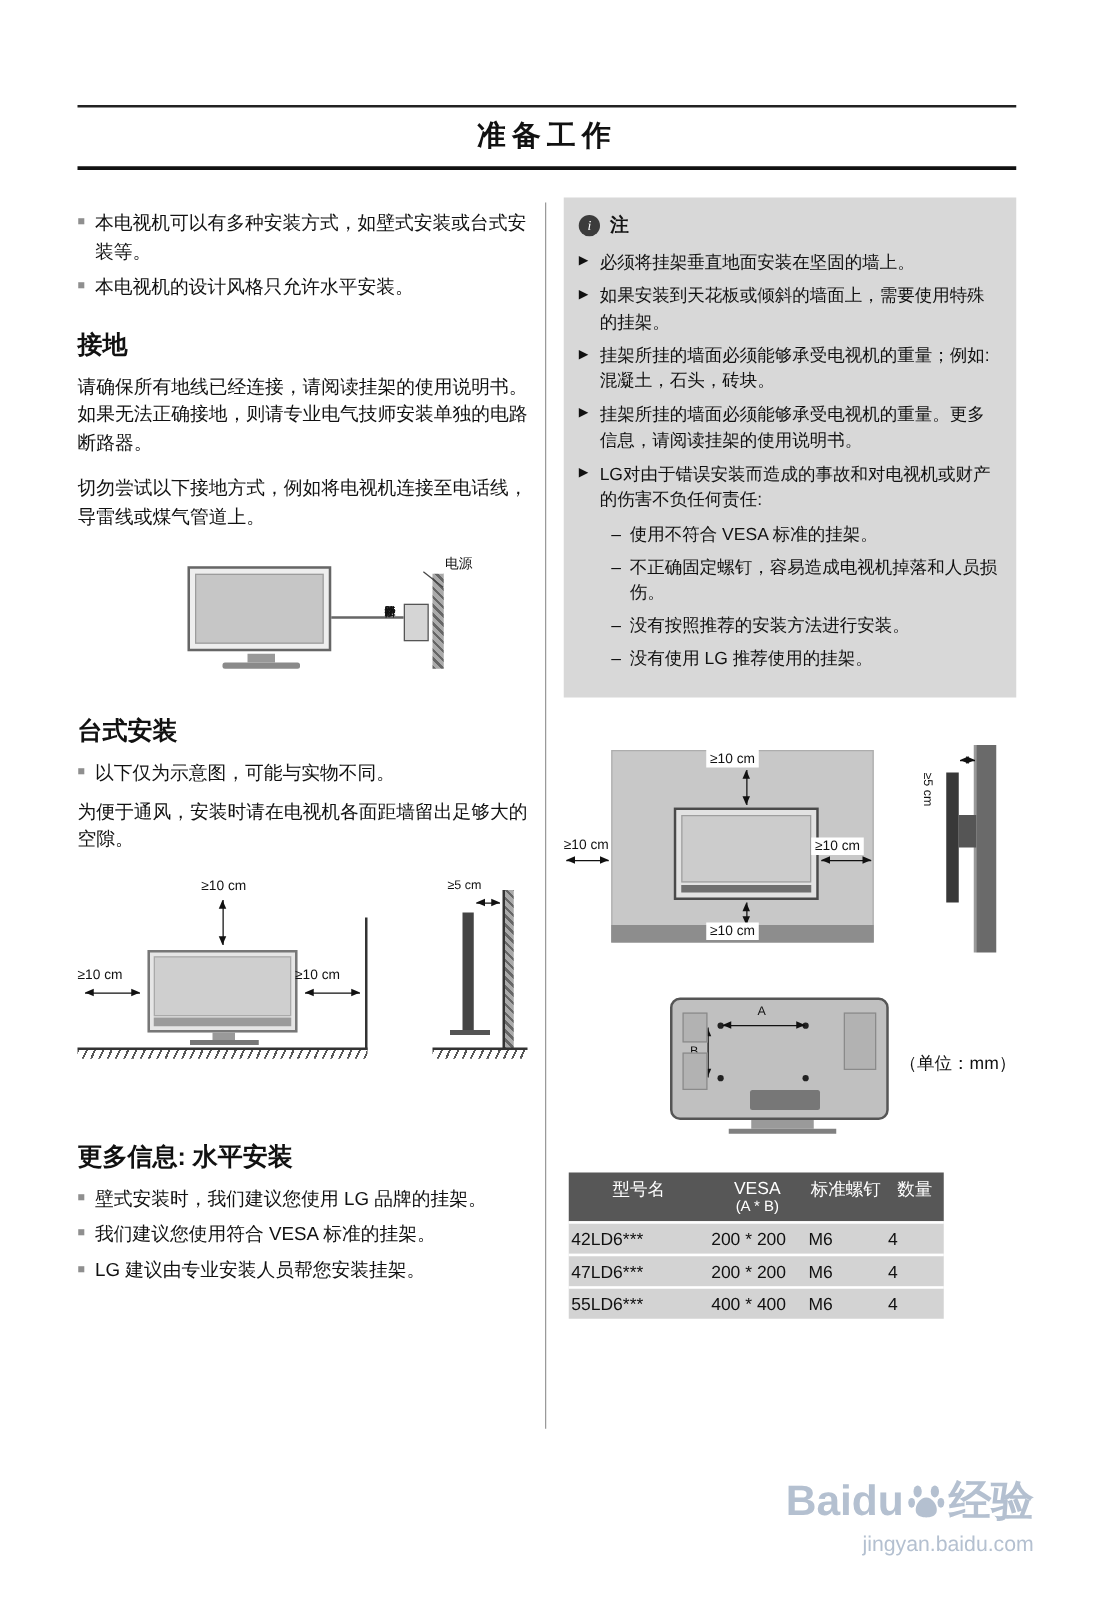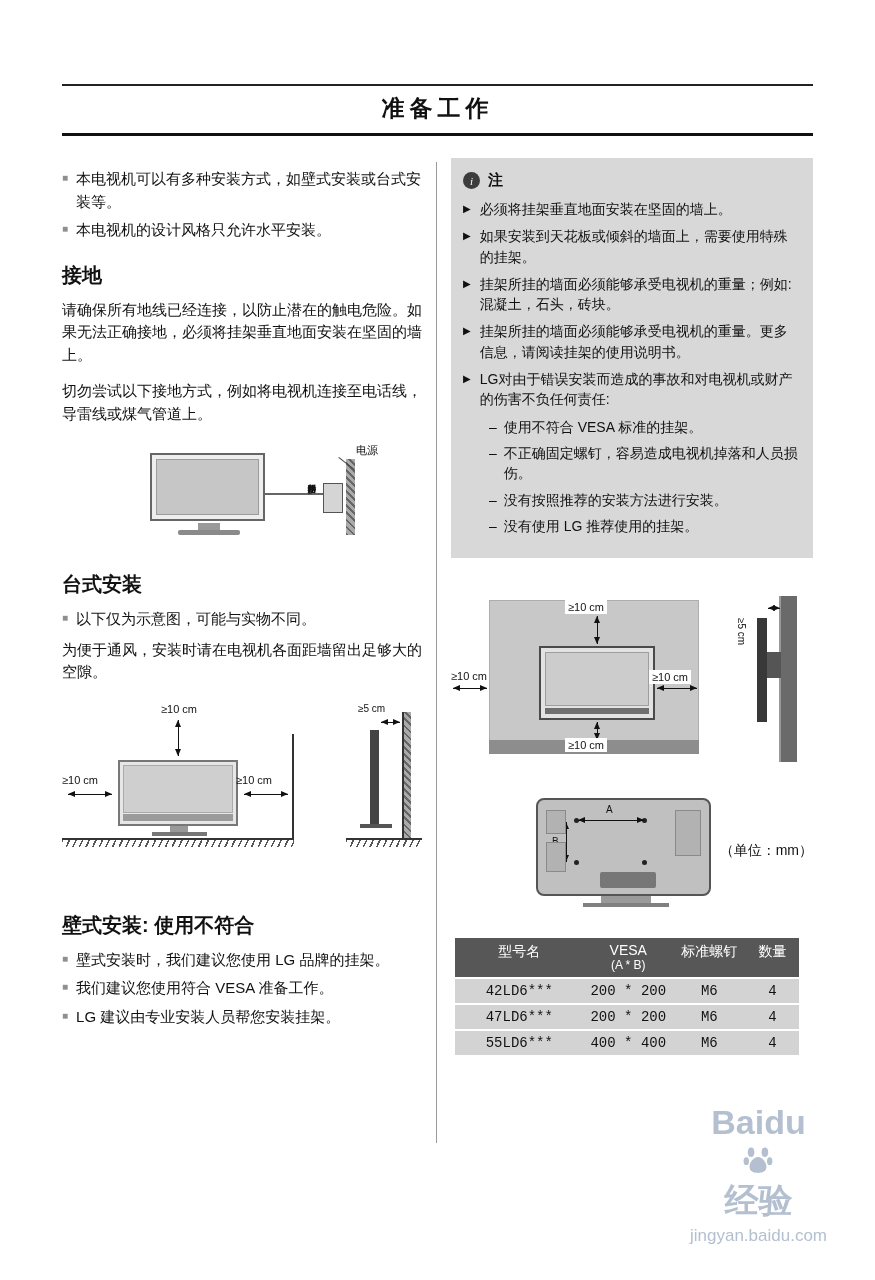--- a/index.html
+++ b/index.html
@@ -72,39 +72,39 @@
        padding:4px;box-sizing:border-box;display:flex;flex-direction:column;}
   .wtv-screen{flex:1;background:#cccccc;border:1px solid #9e9e9e;}
   .wtv-strip{height:6px;background:#6f6f6f;margin-top:2px;}
 
   .rtv{position:absolute;width:175px;height:98px;background:#c0c0c0;border:2px solid #555;
        border-radius:8px;box-sizing:border-box;}
   .dot{position:absolute;width:5px;height:5px;border-radius:50%;background:#222;}
   .vent{position:absolute;background:#b2b2b2;border:1px solid #8a8a8a;box-sizing:border-box;}
 
   
-  .spec-table{width:344px;margin:18px 0 0 4px;font-size:14px;}
+  .spec-table{width:300px;margin:18px 0 0 4px;font-size:14px;}
   .t-head{display:flex;background:#575757;color:#fff;}
   .t-head .th{padding:5px 2px;text-align:center;}
   .th-model,.td-model{width:38%;}
   .th-vesa,.td-vesa{width:26%;}
   .th-screw,.td-screw{width:21%;}
   .th-qty,.td-qty{width:15%;}
   .th-vesa{display:flex;flex-direction:column;line-height:1.1;justify-content:center;}
   .th-vesa .small{font-size:12px;}
   .t-row{display:flex;background:#d3d3d3;border-top:2px solid #fff;}
-  .t-row .td{padding:4px 2px;text-align:center;font-family:Liberation Mono, monospace;}
+  .t-row .td{padding:4px 2px;text-align:left;}
 
   
   .page-footer{position:absolute;left:62px;right:61px;bottom:52px;border-top:2px solid #222;padding-top:12px;}
   .page-number{text-align:center;font-size:15px;}
 
   
   .watermark{position:absolute;right:48px;bottom:34px;color:#b4c0d0;text-align:right;}
-  .wm-line1{display:flex;align-items:center;justify-content:flex-end;gap:3px;font-size:34px;font-weight:bold;flex-direction:column;}
+  .wm-line1{display:flex;align-items:center;justify-content:flex-end;gap:3px;font-size:34px;font-weight:bold;}
   .paw{width:30px;height:30px;flex:none;}
   .wm-url{font-size:17px;margin-top:2px;}
 </style>
 </head>
 <body>
 
 <div class="page">
 
   <header class="page-header">
     <h1 class="page-title">准备工作</h1>
@@ -119,21 +119,21 @@
           <span class="sq-marker">■</span>
           <span>本电视机可以有多种安装方式，如壁式安装或台式安装等。</span>
         </li>
         <li class="sq-item">
           <span class="sq-marker">■</span>
           <span>本电视机的设计风格只允许水平安装。</span>
         </li>
       </ul>
 
       <h2>接地</h2>
-      <p>请确保所有地线已经连接，以防止潜在的触电危险。如果无法正确接地，必须将挂架垂直地面安装在坚固的墙上。</p>
+      <p>请确保所有地线已经连接，请阅读挂架的使用说明书。如果无法正确接地，则请专业电气技师安装单独的电路断路器。</p>
       <p>切勿尝试以下接地方式，例如将电视机连接至电话线，导雷线或煤气管道上。</p>
 
       <div class="diagram grounding">
         <div class="gtv" style="left:88px;top:14px;">
           <div class="gtv-screen"></div>
         </div>
         <div class="shape" style="left:136px;top:84px;width:22px;height:7px;background:#999;"></div>
         <div class="shape" style="left:116px;top:91px;width:62px;height:5px;background:#8a8a8a;border-radius:2px;"></div>
         <div class="shape" style="left:203px;top:54px;width:58px;height:0;border-top:2px solid #666;"></div>
         <div class="shape" style="left:261px;top:44px;width:20px;height:30px;background:#d5d5d5;border:1.5px solid #555;"></div>
@@ -173,29 +173,29 @@
         <div class="shape" style="left:340px;top:14px;height:128px;border-left:2px solid #333;"></div>
         <div class="shape hatch-v" style="left:342px;top:14px;width:7px;height:128px;"></div>
         <div class="shape" style="left:308px;top:32px;width:9px;height:94px;background:#444;"></div>
         <div class="shape" style="left:298px;top:126px;width:32px;height:4px;background:#555;"></div>
         <div class="shape" style="left:284px;top:140px;width:76px;border-top:2px solid #333;"></div>
         <div class="shape hatch-h" style="left:284px;top:142px;width:76px;height:7px;"></div>
         <div class="dlabel" style="left:296px;top:5px;font-size:10px;">≥5 cm</div>
         <div class="arrow-h" style="left:319px;top:24px;width:19px;"></div>
       </div>
 
-      <h2 class="wall-h">壁式安装: 使用不符合</h2>
+      <h2 class="wall-h">更多信息: 水平安装</h2>
       <ul class="sq-list">
         <li class="sq-item">
           <span class="sq-marker">■</span>
           <span>壁式安装时，我们建议您使用 LG 品牌的挂架。</span>
         </li>
         <li class="sq-item">
           <span class="sq-marker">■</span>
-          <span>我们建议您使用符合 VESA 准备工作。</span>
+          <span>我们建议您使用符合 VESA 标准的挂架。</span>
         </li>
         <li class="sq-item">
           <span class="sq-marker">■</span>
           <span>LG 建议由专业安装人员帮您安装挂架。</span>
         </li>
       </ul>
     </section>
 
     <div class="col-divider"></div>
 

